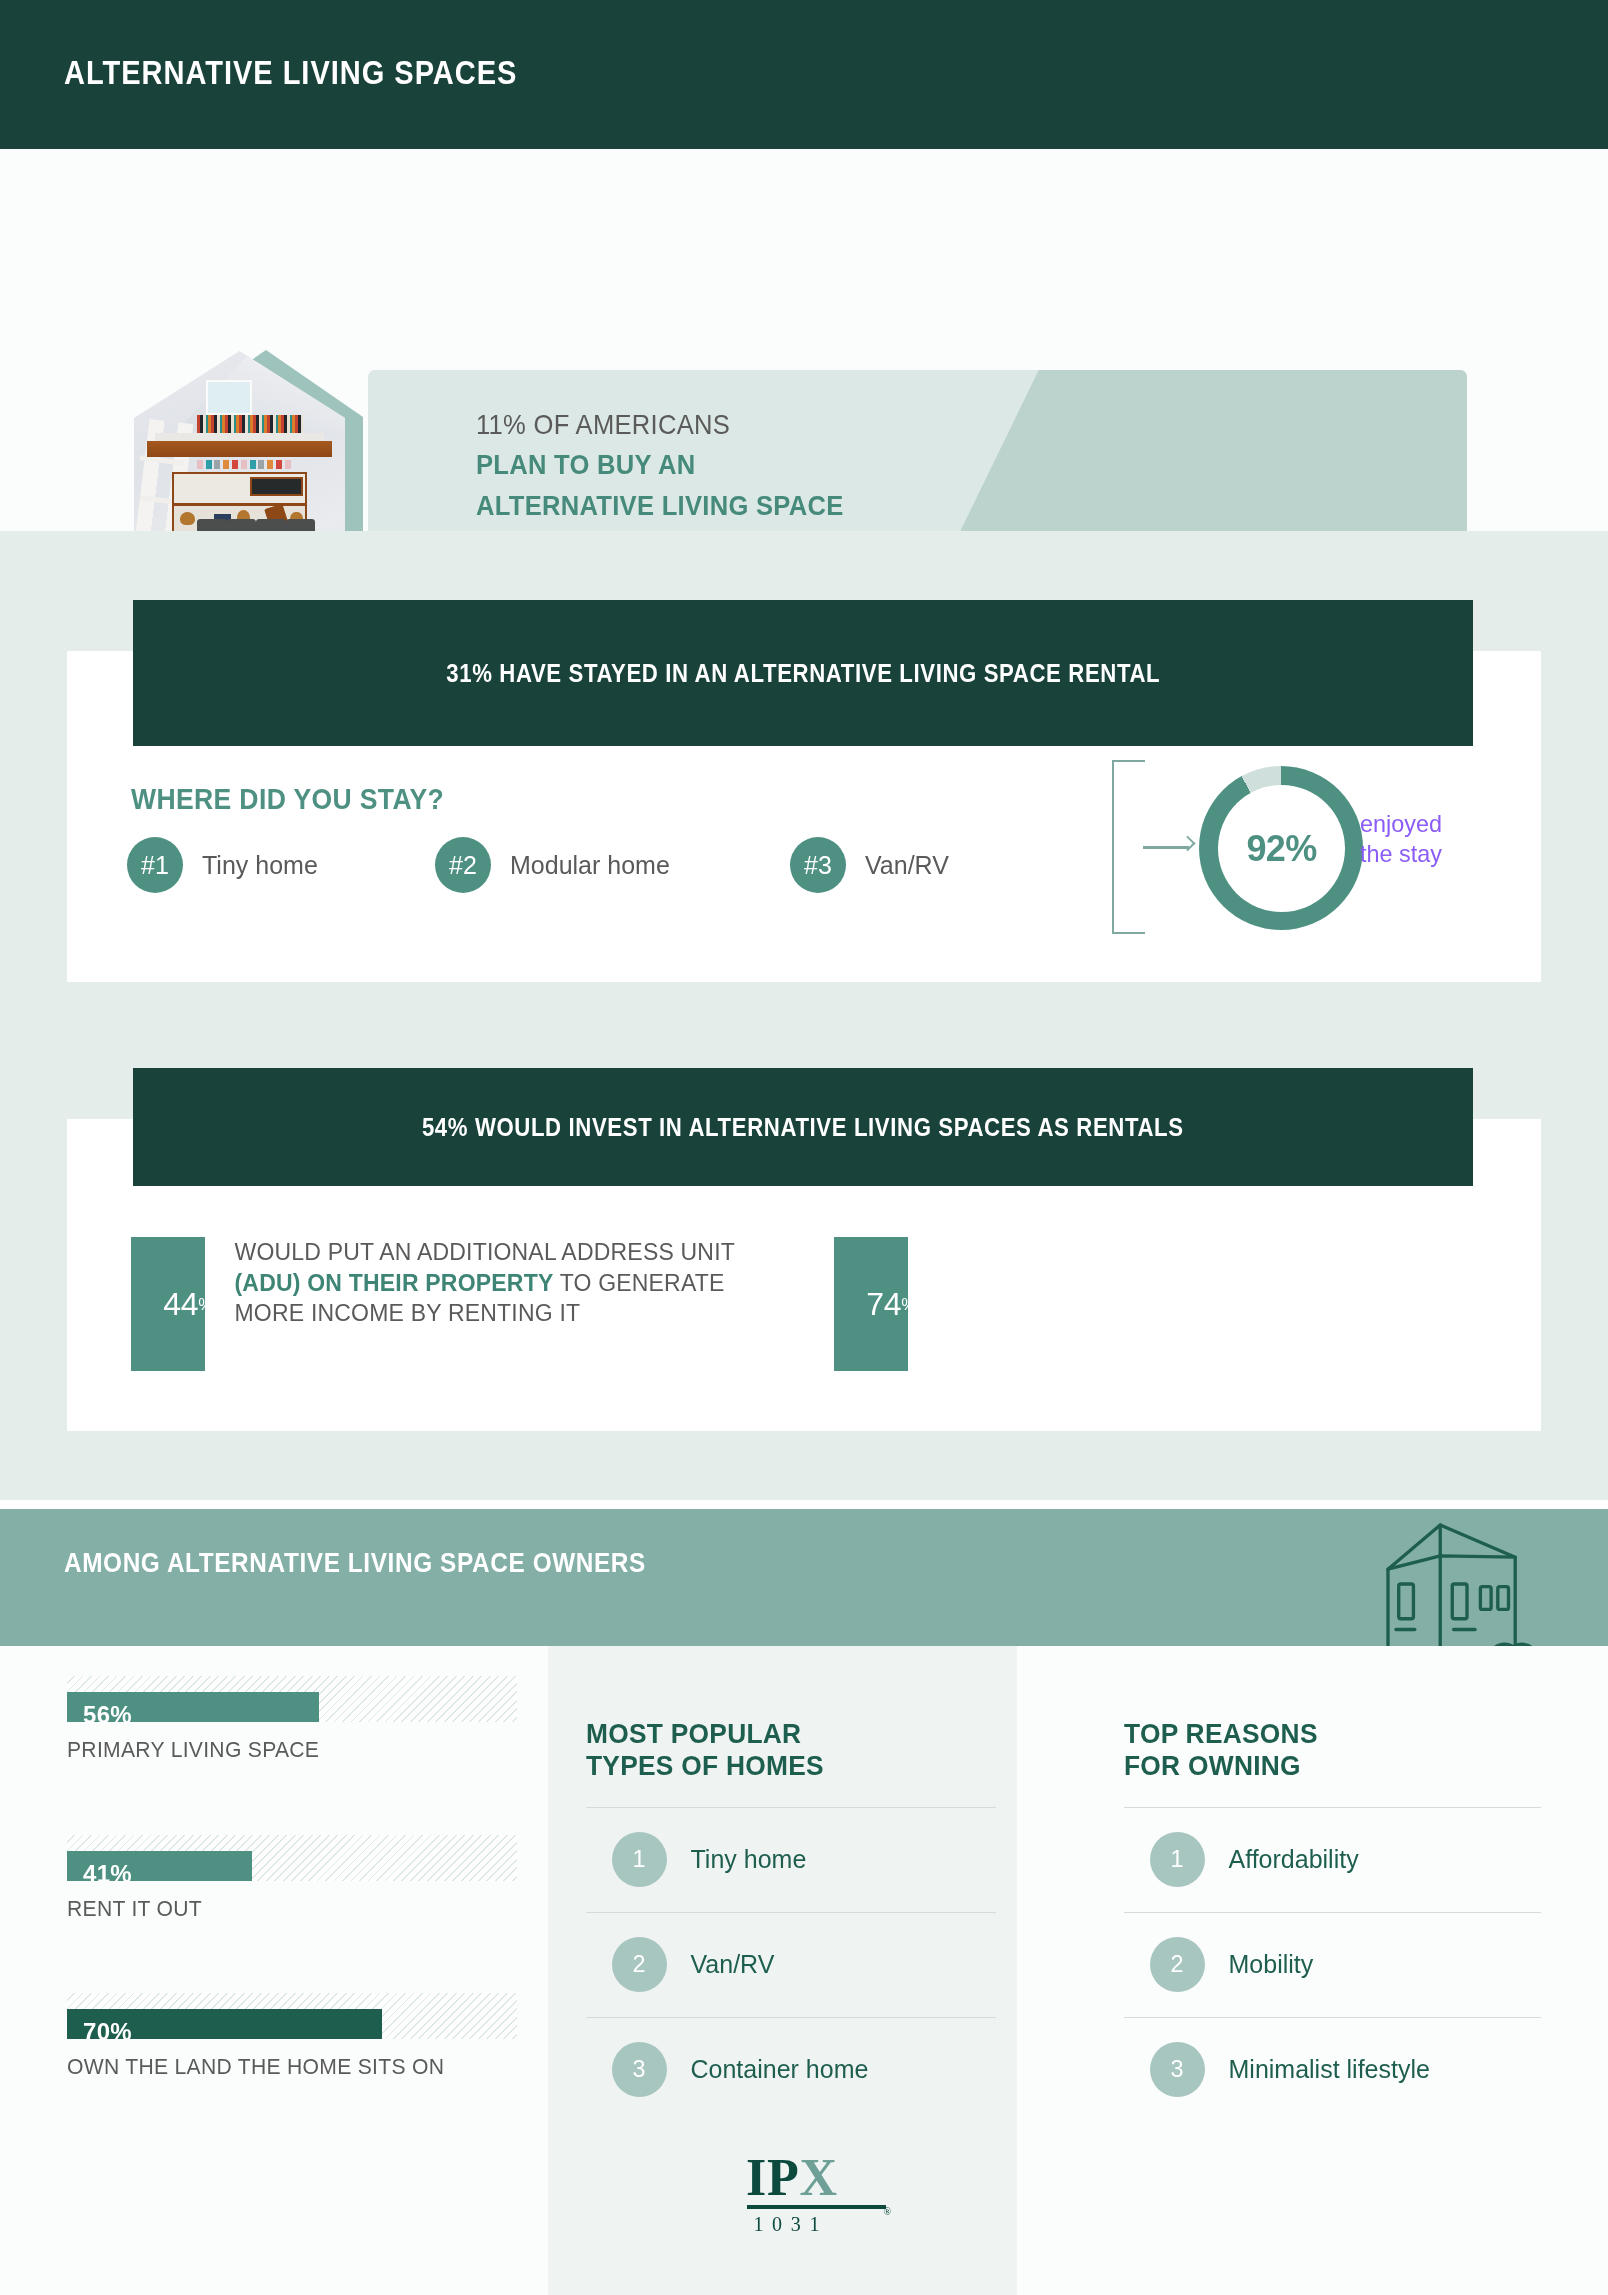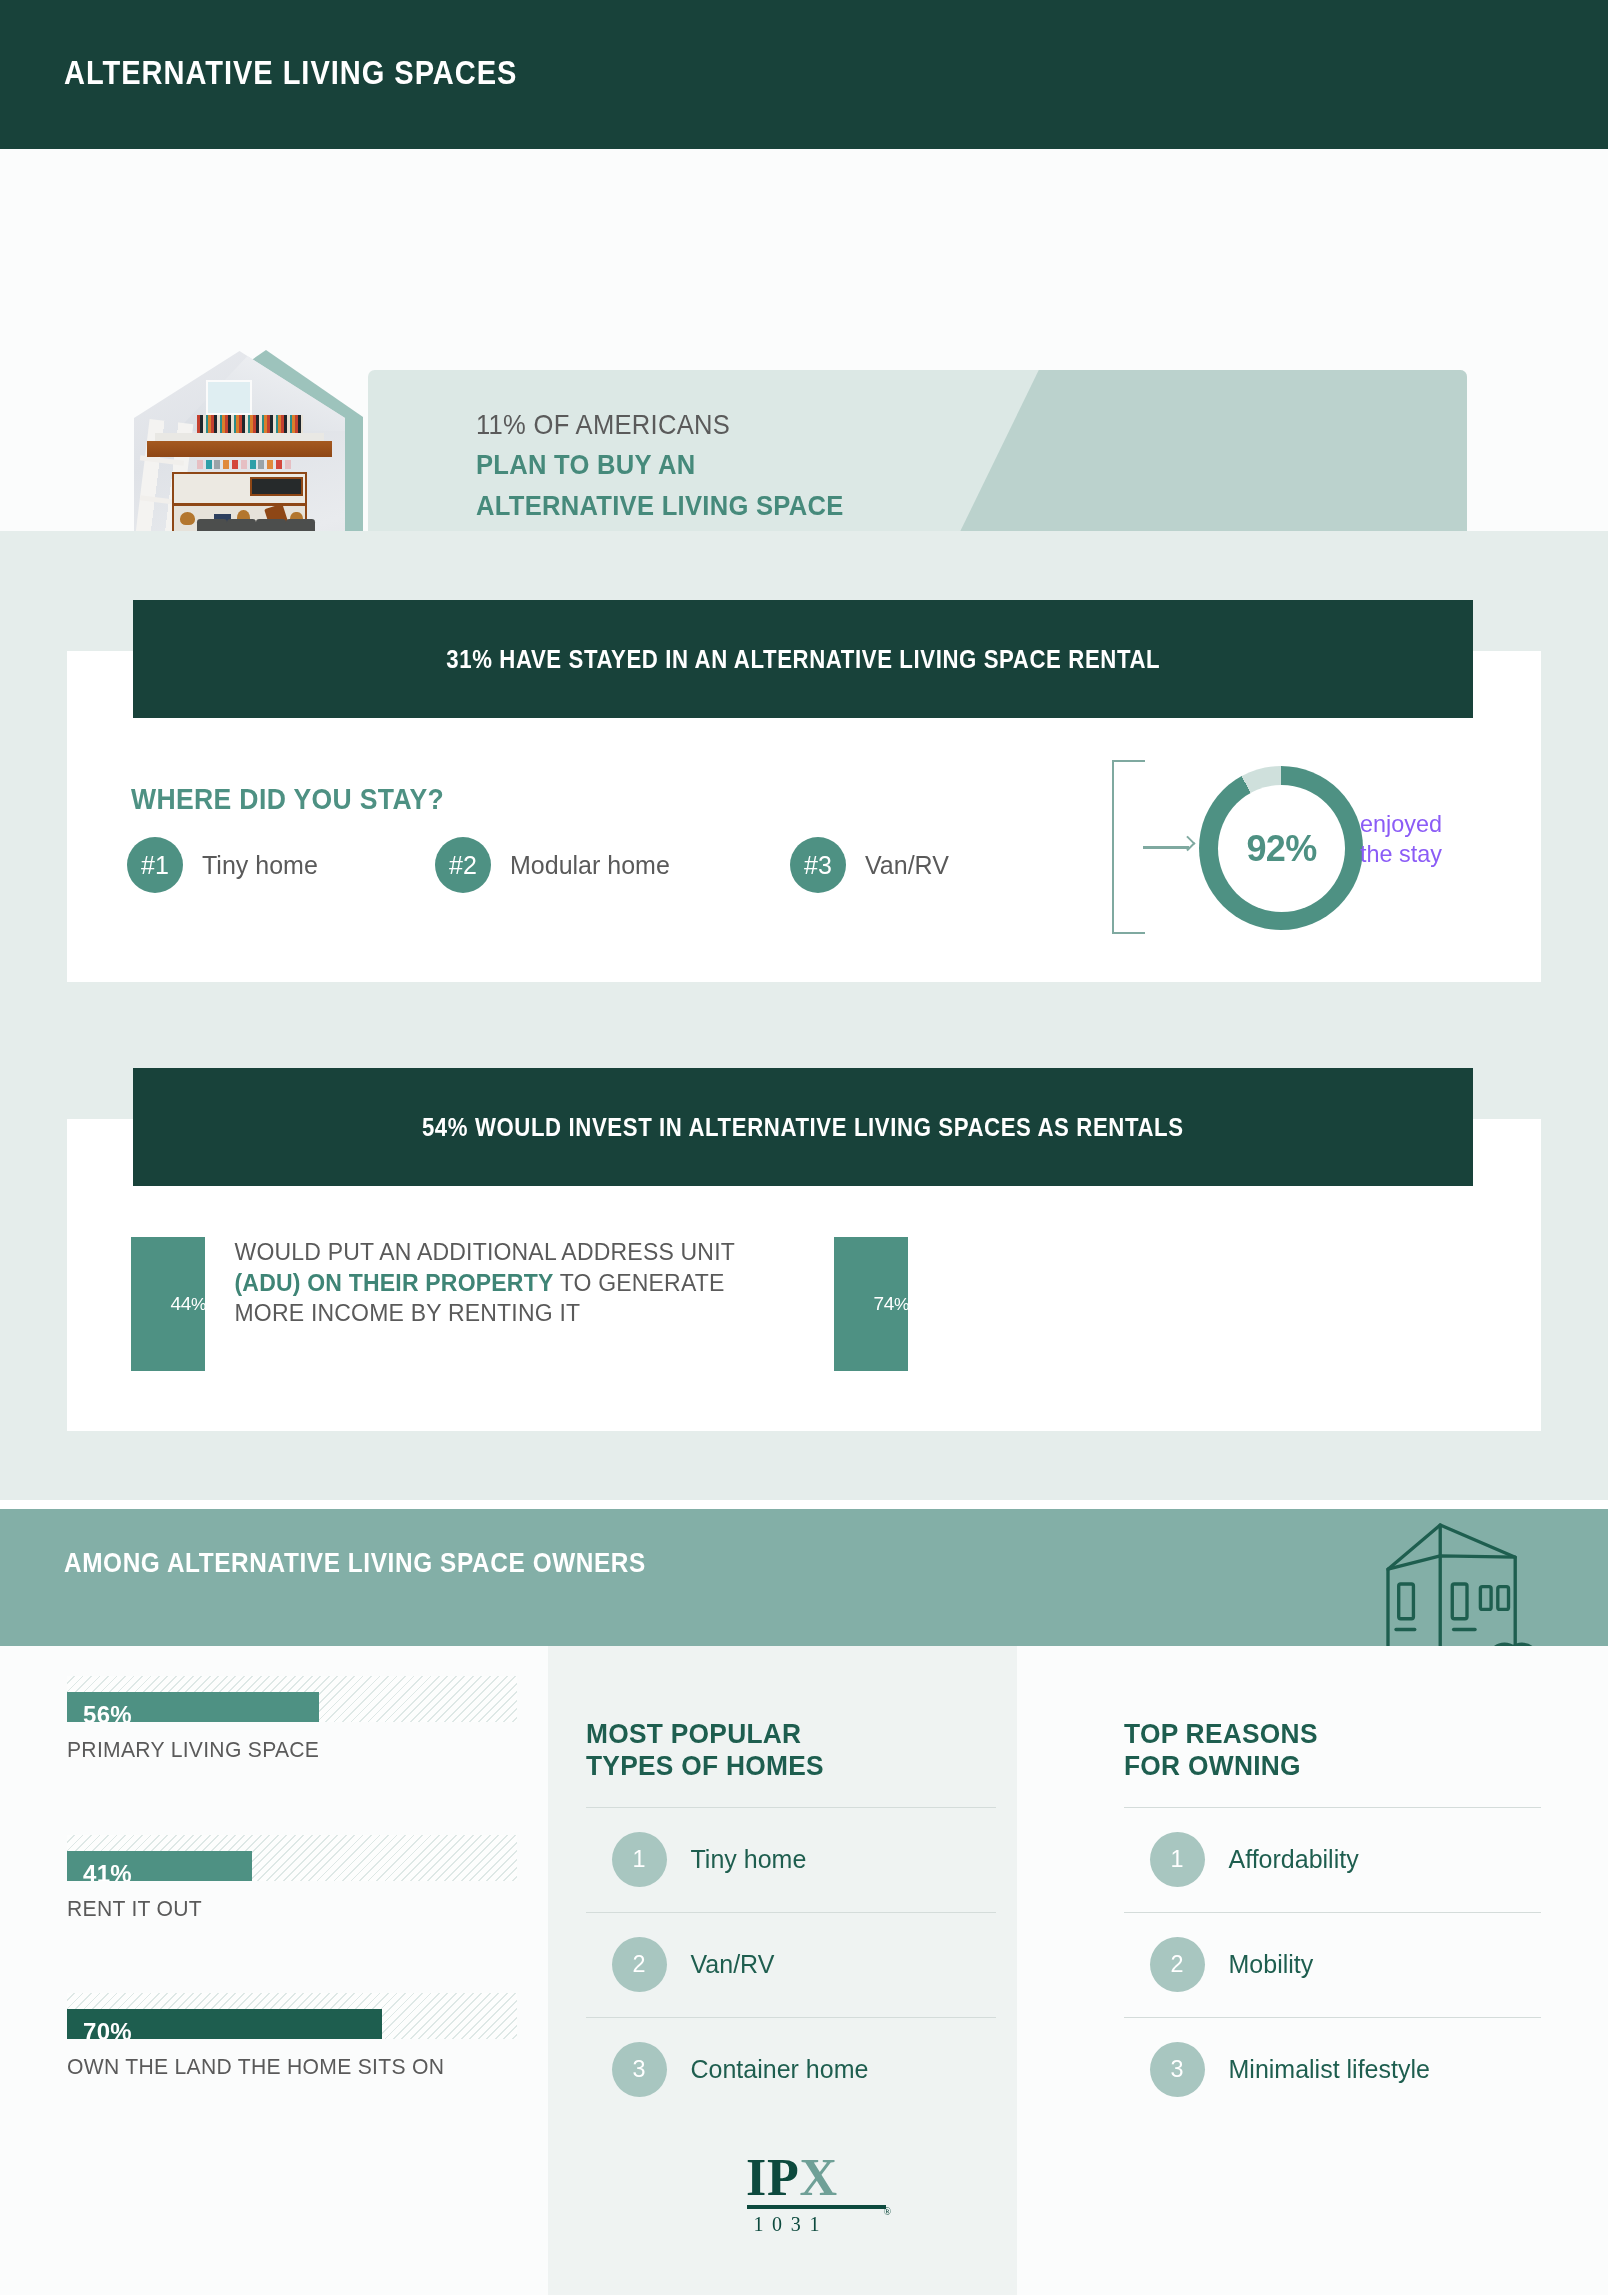--- a/index.html
+++ b/index.html
@@ -95,21 +95,21 @@
   .banner {
     position:absolute; background:#18423A;
     display:flex; align-items:center; justify-content:center;
   }
   .banner-text {
     color:#ffffff; font-weight:bold; font-size:25.5px; letter-spacing:0.7px;
     transform:scaleX(0.87);
   }
 
   #card1 { left:67px; top:651px; width:1474px; height:331px; }
-  #banner1 { left:133px; top:600px; width:1340px; height:118px; }
+  #banner1 { left:133px; top:600px; width:1340px; height:146px; }
 
   #card2 { left:67px; top:1119px; width:1474px; height:312px; }
   #banner2 { left:133px; top:1068px; width:1340px; height:118px; }
 
   
   #wdys-title {
     position:absolute; left:131px; top:782px;
     font-size:29.5px; font-weight:bold; color:#4E9183; letter-spacing:0.4px;
     transform:scaleX(0.9); transform-origin:left center;
   }
@@ -149,21 +149,21 @@
     position:absolute; left:1360px; top:810px; width:147px;
     font-size:23.4px; line-height:1.28; color:#8b5cf6;
   }
 
   
   .stat-block { position:absolute; display:flex; align-items:stretch; }
   .stat-square {
     width:74px; background:#4E9183; color:#ffffff;
     display:flex; align-items:center; justify-content:center; flex:0 0 auto;
   }
-  .stat-num { font-size:19px; font-weight:normal; letter-spacing:-0.3px;margin-left:41px; }
+  .stat-num { font-size:32px; font-weight:normal; letter-spacing:-0.3px;margin-left:41px; }
   .stat-pct { font-size:17.4px; }
   .stat-copy {
     margin-left:29.5px; font-size:23px; line-height:1.33; color:#5A5A5A;
     letter-spacing:0.2px;
   }
   .stat-copy b { color:#3F8576; font-weight:bold; }
   #stat-44 { left:131px; top:1237px; width:616px; height:134px; }
   #stat-74 { left:834px; top:1237px; width:643px; height:134px; }
 
   

